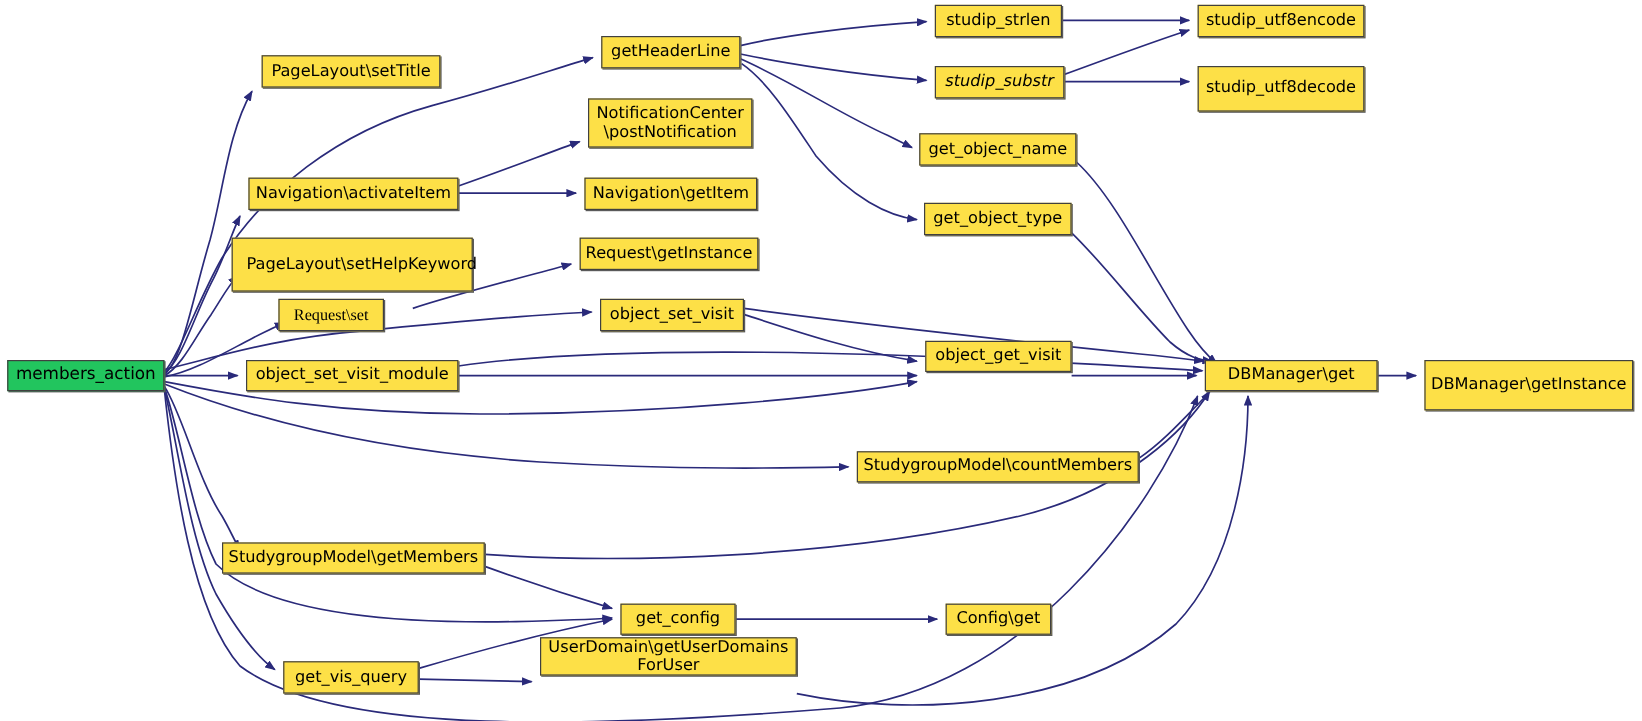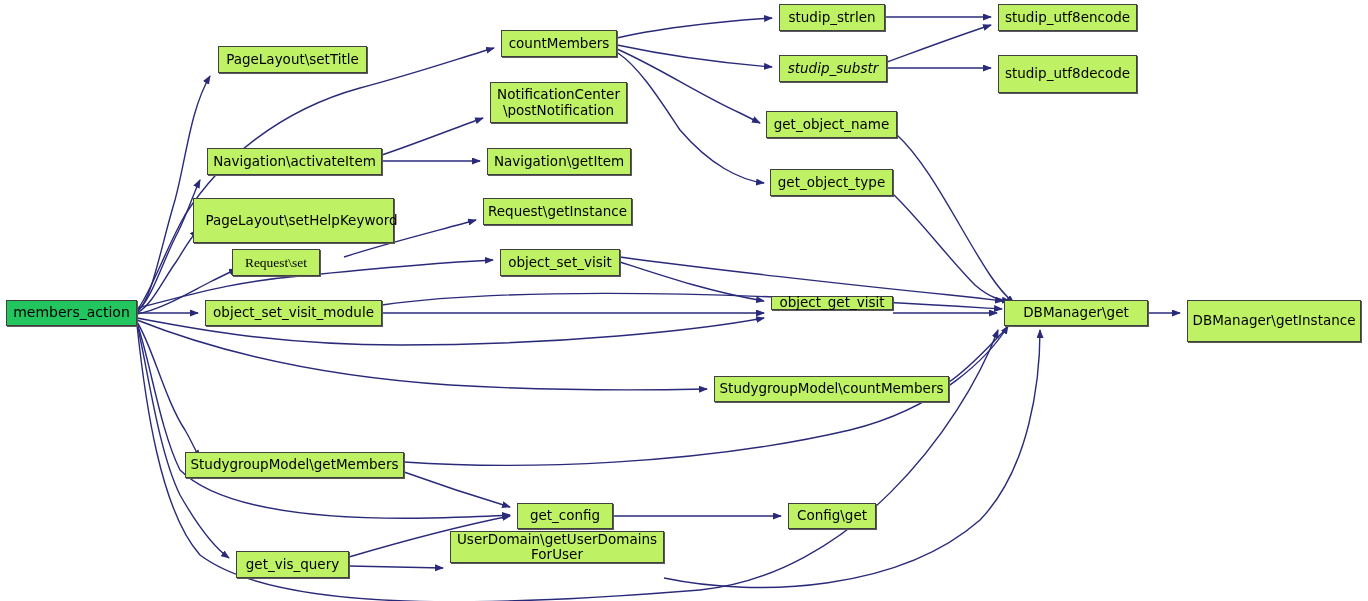--- a/index.html
+++ b/index.html
@@ -1,20 +1,20 @@
 <!DOCTYPE html>
 <html><head>
 <meta charset="utf-8">
 <style>
   html,body{margin:0;padding:0;background:#ffffff;}
   #canvas{position:relative;width:1368px;height:601px;background:#ffffff;
           font-family:"DejaVu Sans","Liberation Sans",sans-serif;overflow:hidden;}
   svg.edges{position:absolute;left:0;top:0;width:1368px;height:601px;pointer-events:none;}
   .node{position:absolute;box-sizing:border-box;border:1px solid #404040;
-        background:#bef264;color:#000000;font-size:13.5px;line-height:1.12;
+        background:#fde047;color:#000000;font-size:13.5px;line-height:1.12;
         display:flex;align-items:center;justify-content:center;text-align:center;
         white-space:pre-line;box-shadow:1px 1px 0 0 #5a5a5a;}
   .node.root{background:#22c55e;font-size:14px;}
   .node .lbl{display:block;padding:0 7px;}
 </style>
 </head>
 <body>
 
 <div id="canvas">
   <svg class="edges" xmlns="http://www.w3.org/2000/svg">
@@ -60,37 +60,37 @@
         <path d="M404,472 C440,485 480,498 510,507" marker-end="url(#arrow)"></path>
         <path d="M613,516 L781,516" marker-end="url(#arrow)"></path>
         <path d="M349,557 C400,542 465,525 510,516" marker-end="url(#arrow)"></path>
         <path d="M349,566 L443,568" marker-end="url(#arrow)"></path>
         <path d="M664,578 C760,598 900,590 980,520 C1030,468 1040,380 1040,330" marker-end="url(#arrow)"></path>
       </g>
   </svg>
   <div id="node-layer">
       <div class="node root" style="left: 6px; top: 300px; width: 131px; height: 26px;"><span class="lbl">members_action</span></div>
       <div class="node" style="left: 218px; top: 46px; width: 149px; height: 27px;"><span class="lbl">PageLayout\setTitle</span></div>
-      <div class="node" style="left: 501px; top: 30px; width: 116px; height: 27px;"><span class="lbl">countMembers</span></div>
+      <div class="node" style="left: 501px; top: 30px; width: 116px; height: 27px;"><span class="lbl">getHeaderLine</span></div>
       <div class="node" style="left: 779px; top: 4px; width: 106px; height: 27px;"><span class="lbl">studip_strlen</span></div>
       <div class="node" style="left: 998px; top: 4px; width: 139px; height: 27px;"><span class="lbl">studip_utf8encode</span></div>
       <div class="node" style="left: 779px; top: 55px; width: 108px; height: 27px; font-style: italic;"><span class="lbl">studip_substr</span></div>
       <div class="node" style="left: 998px; top: 55px; width: 139px; height: 38px;"><span class="lbl">studip_utf8decode</span></div>
       <div class="node" style="left: 490px; top: 82px; width: 137px; height: 41px;"><span class="lbl">NotificationCenter
 \postNotification</span></div>
       <div class="node" style="left: 766px; top: 111px; width: 131px; height: 27px;"><span class="lbl">get_object_name</span></div>
       <div class="node" style="left: 207px; top: 148px; width: 175px; height: 27px;"><span class="lbl">Navigation\activateItem</span></div>
       <div class="node" style="left: 487px; top: 148px; width: 144px; height: 27px;"><span class="lbl">Navigation\getItem</span></div>
       <div class="node" style="left: 770px; top: 169px; width: 123px; height: 27px;"><span class="lbl">get_object_type</span></div>
       <div class="node" style="left: 193px; top: 198px; width: 201px; height: 45px; padding-left: 16px;"><span class="lbl">PageLayout\setHelpKeyword</span></div>
       <div class="node" style="left: 483px; top: 198px; width: 149px; height: 27px;"><span class="lbl">Request\getInstance</span></div>
       <div class="node" style="left: 232px; top: 249px; width: 88px; height: 27px; font-family: Liberation Serif, serif;"><span class="lbl">Request\set</span></div>
       <div class="node" style="left: 500px; top: 249px; width: 120px; height: 27px;"><span class="lbl">object_set_visit</span></div>
       <div class="node" style="left: 205px; top: 300px; width: 177px; height: 26px;"><span class="lbl">object_set_visit_module</span></div>
-      <div class="node" style="left: 771px; top: 296px; width: 122px; height: 14px;"><span class="lbl">object_get_visit</span></div>
+      <div class="node" style="left: 771px; top: 284px; width: 122px; height: 26px;"><span class="lbl">object_get_visit</span></div>
       <div class="node" style="left: 1004px; top: 300px; width: 144px; height: 26px;"><span class="lbl">DBManager\get</span></div>
       <div class="node" style="left: 1187px; top: 300px; width: 174px; height: 42px;"><span class="lbl">DBManager\getInstance</span></div>
       <div class="node" style="left: 714px; top: 376px; width: 235px; height: 26px;"><span class="lbl">StudygroupModel\countMembers</span></div>
       <div class="node" style="left: 185px; top: 452px; width: 219px; height: 26px;"><span class="lbl">StudygroupModel\getMembers</span></div>
       <div class="node" style="left: 517px; top: 503px; width: 96px; height: 26px;"><span class="lbl">get_config</span></div>
       <div class="node" style="left: 788px; top: 503px; width: 88px; height: 26px;"><span class="lbl">Config\get</span></div>
       <div class="node" style="left: 236px; top: 551px; width: 113px; height: 27px;"><span class="lbl">get_vis_query</span></div>
       <div class="node" style="left: 450px; top: 531px; width: 214px; height: 32px;"><span class="lbl">UserDomain\getUserDomains
 ForUser</span></div>
     </div>

